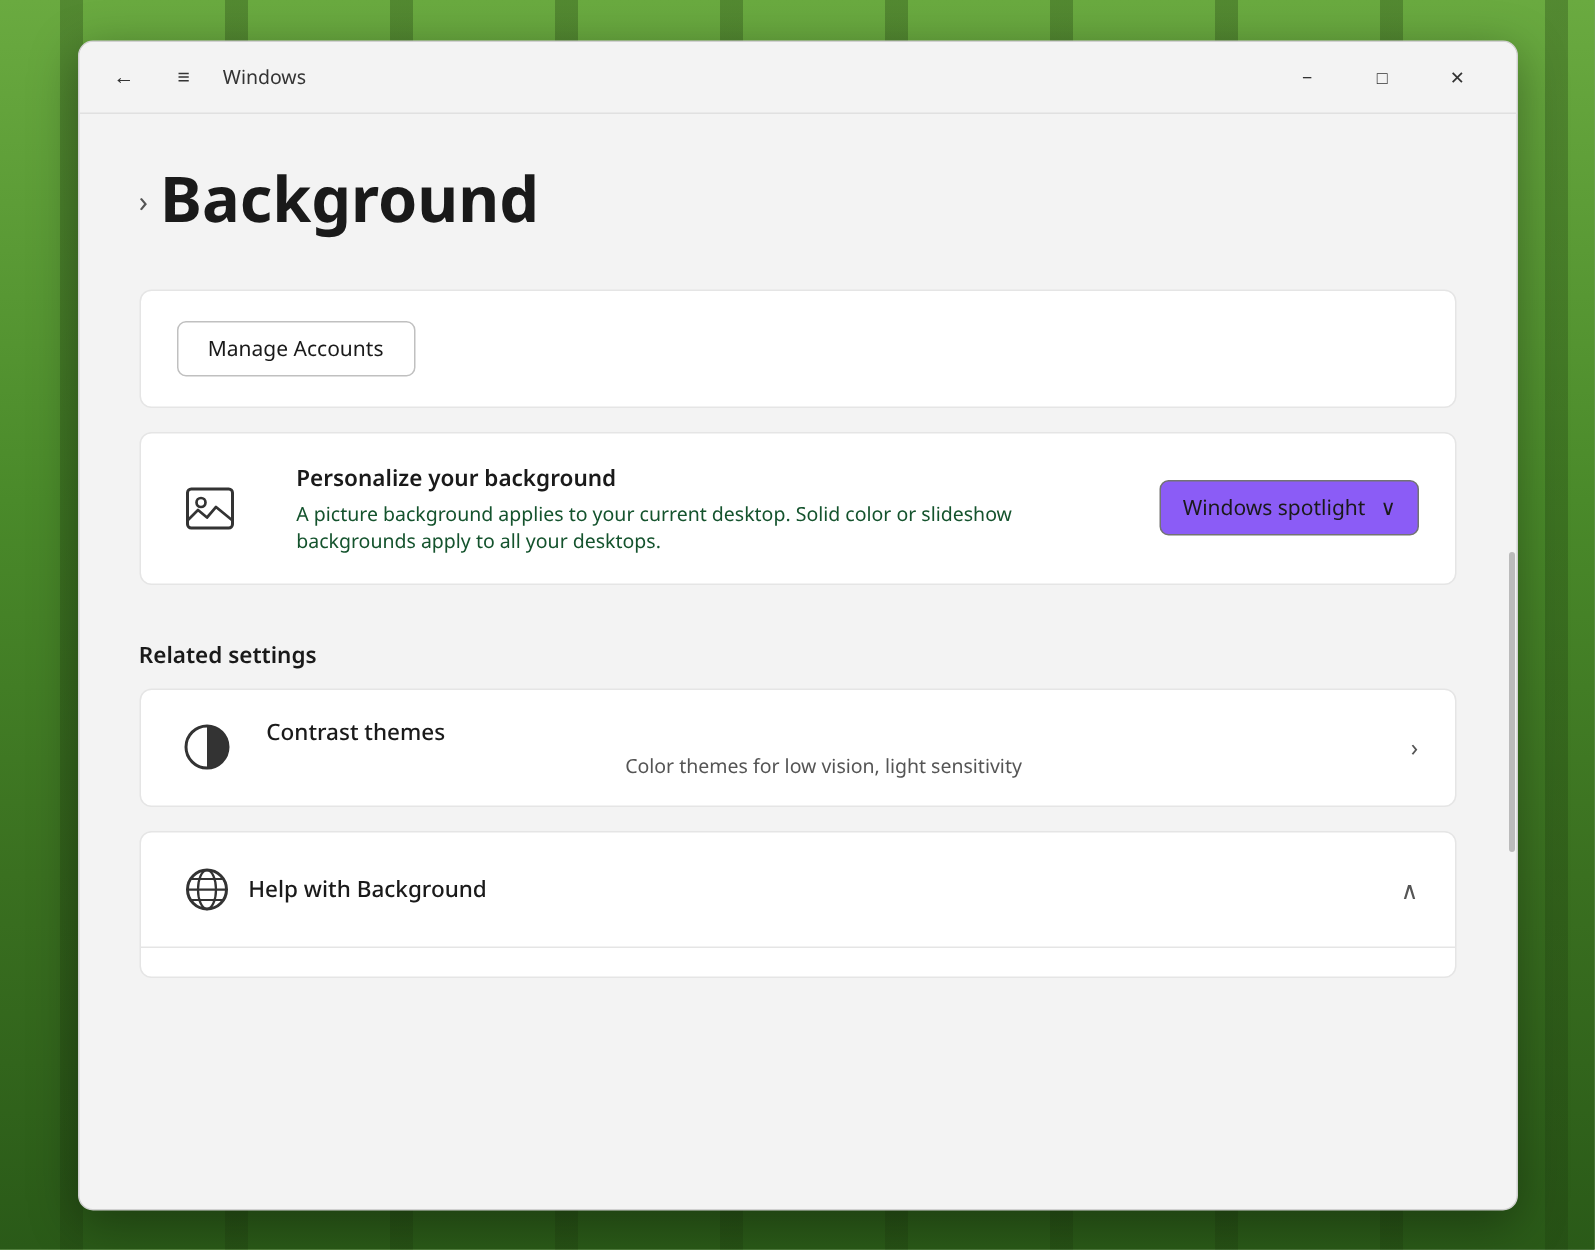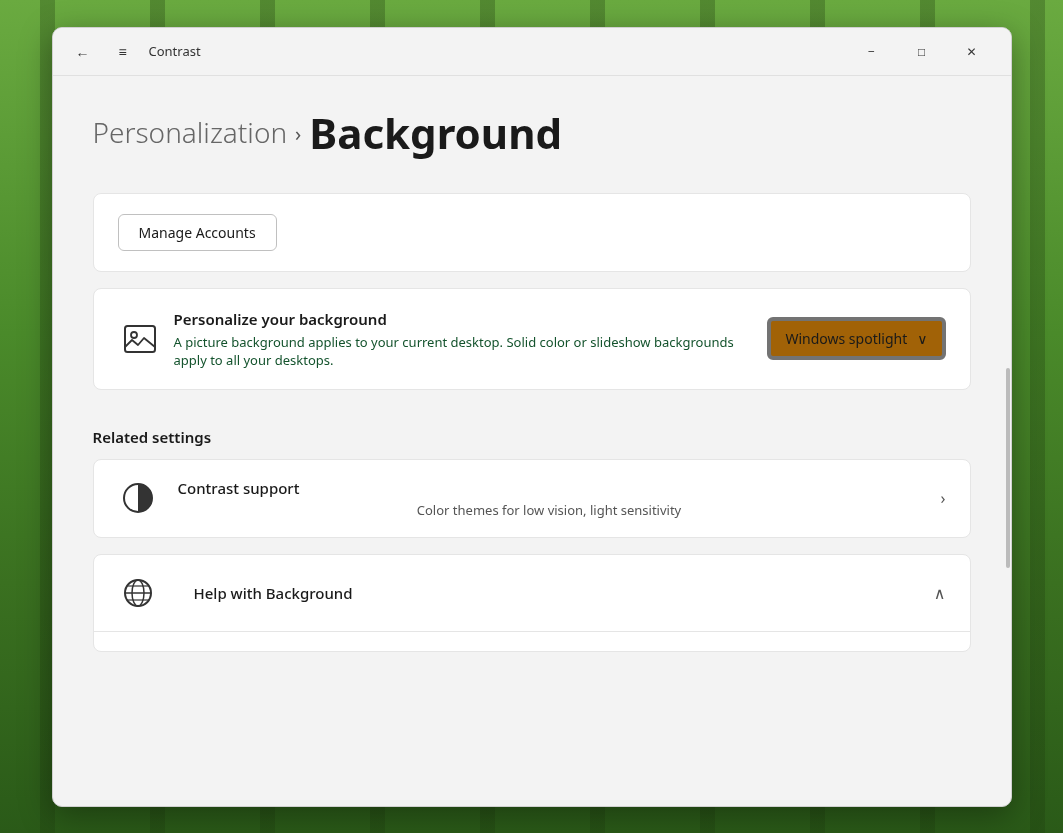--- a/index.html
+++ b/index.html
@@ -148,21 +148,21 @@
       font-size: 14px;
       color: #1a1a1a;
       cursor: pointer;
       font-family: 'Segoe UI', system-ui, sans-serif;
     }
 
     .personalize-card {
       padding: 20px 24px;
       display: flex;
       align-items: center;
-      gap: 12px;
+      gap: 36px;
     }
 
     .personalize-icon {
       width: 44px;
       height: 44px;
       flex-shrink: 0;
       display: flex;
       align-items: center;
       justify-content: center;
       color: #333;
@@ -179,22 +179,22 @@
       margin-bottom: 4px;
     }
 
     .personalize-desc {
       font-size: 13px;
       color: #14532d;
       line-height: 1.4;
     }
 
     .dropdown-btn {
-      background: #a16207;
-      border: 4px solid #737373;
+      background: #8b5cf6;
+      border: 1px solid #737373;
       border-radius: 6px;
       padding: 8px 14px;
       font-size: 14px;
       color: #1a1a1a;
       cursor: pointer;
       display: flex;
       align-items: center;
       gap: 10px;
       white-space: nowrap;
       font-family: 'Segoe UI', system-ui, sans-serif;
@@ -243,21 +243,21 @@
 
     .chevron-right {
       color: #555;
       font-size: 16px;
     }
 
     .help-card {
       padding: 18px 24px;
       display: flex;
       align-items: center;
-      gap: 36px;
+      gap: 8px;
       cursor: pointer;
     }
 
     .help-icon {
       width: 40px;
       height: 40px;
       flex-shrink: 0;
       display: flex;
       align-items: center;
       justify-content: center;
@@ -306,33 +306,32 @@
 <div class="window">
 
   <div class="title-bar">
     <div class="title-bar-left">
       <div class="title-bar-icon">
         <span>←</span>
       </div>
       <div class="title-bar-icon">
         <span>≡</span>
       </div>
-      <span class="title-bar-title">Contrast</span>
+      <span class="title-bar-title">Windows</span>
     </div>
     <div class="title-bar-controls">
       <div class="tb-btn">−</div>
       <div class="tb-btn">□</div>
       <div class="tb-btn close">✕</div>
     </div>
   </div>
 
   <div class="content">
 
     <div class="breadcrumb">
-      <span class="breadcrumb-parent">Personalization</span>
       <span class="breadcrumb-arrow">›</span>
       <span class="breadcrumb-current">Background</span>
     </div>
 
     <div class="card manage-accounts-card">
       <button class="manage-accounts-btn">Manage Accounts</button>
     </div>
 
     <div class="card personalize-card">
       <div class="personalize-icon">
@@ -356,21 +355,21 @@
 
     <div class="card">
       <div class="contrast-card">
         <div class="contrast-icon">
           <svg width="36" height="36" viewBox="0 0 36 36" fill="none" xmlns="http://www.w3.org/2000/svg">
             <circle cx="18" cy="18" r="14" stroke="#333" stroke-width="2" fill="none"></circle>
             <path d="M18 4 A14 14 0 0 1 18 32 Z" fill="#333"></path>
           </svg>
         </div>
         <div class="contrast-text">
-          <div class="contrast-title">Contrast support</div>
+          <div class="contrast-title">Contrast themes</div>
           <div class="contrast-desc">Color themes for low vision, light sensitivity</div>
         </div>
         <span class="chevron-right">›</span>
       </div>
     </div>
 
 
     <div class="card">
       <div class="help-card">
         <div class="help-icon">

